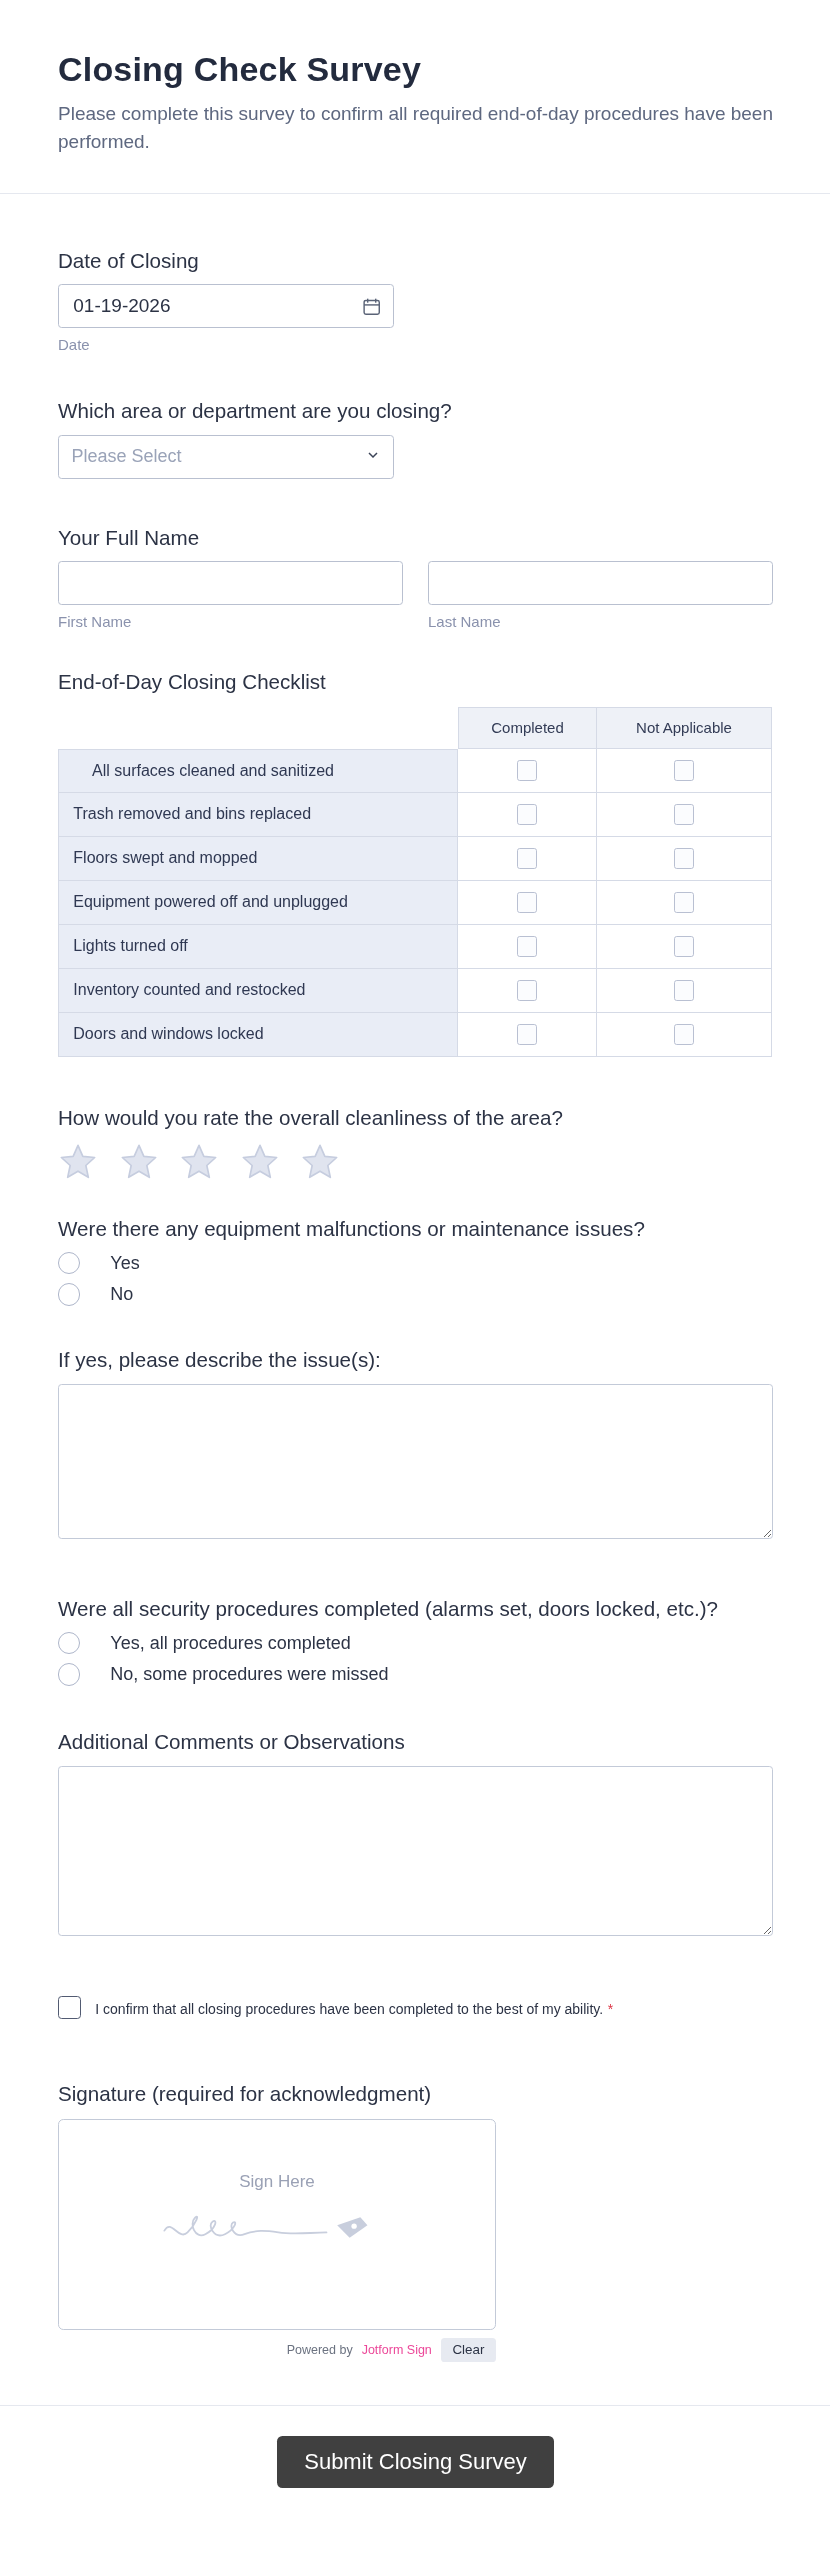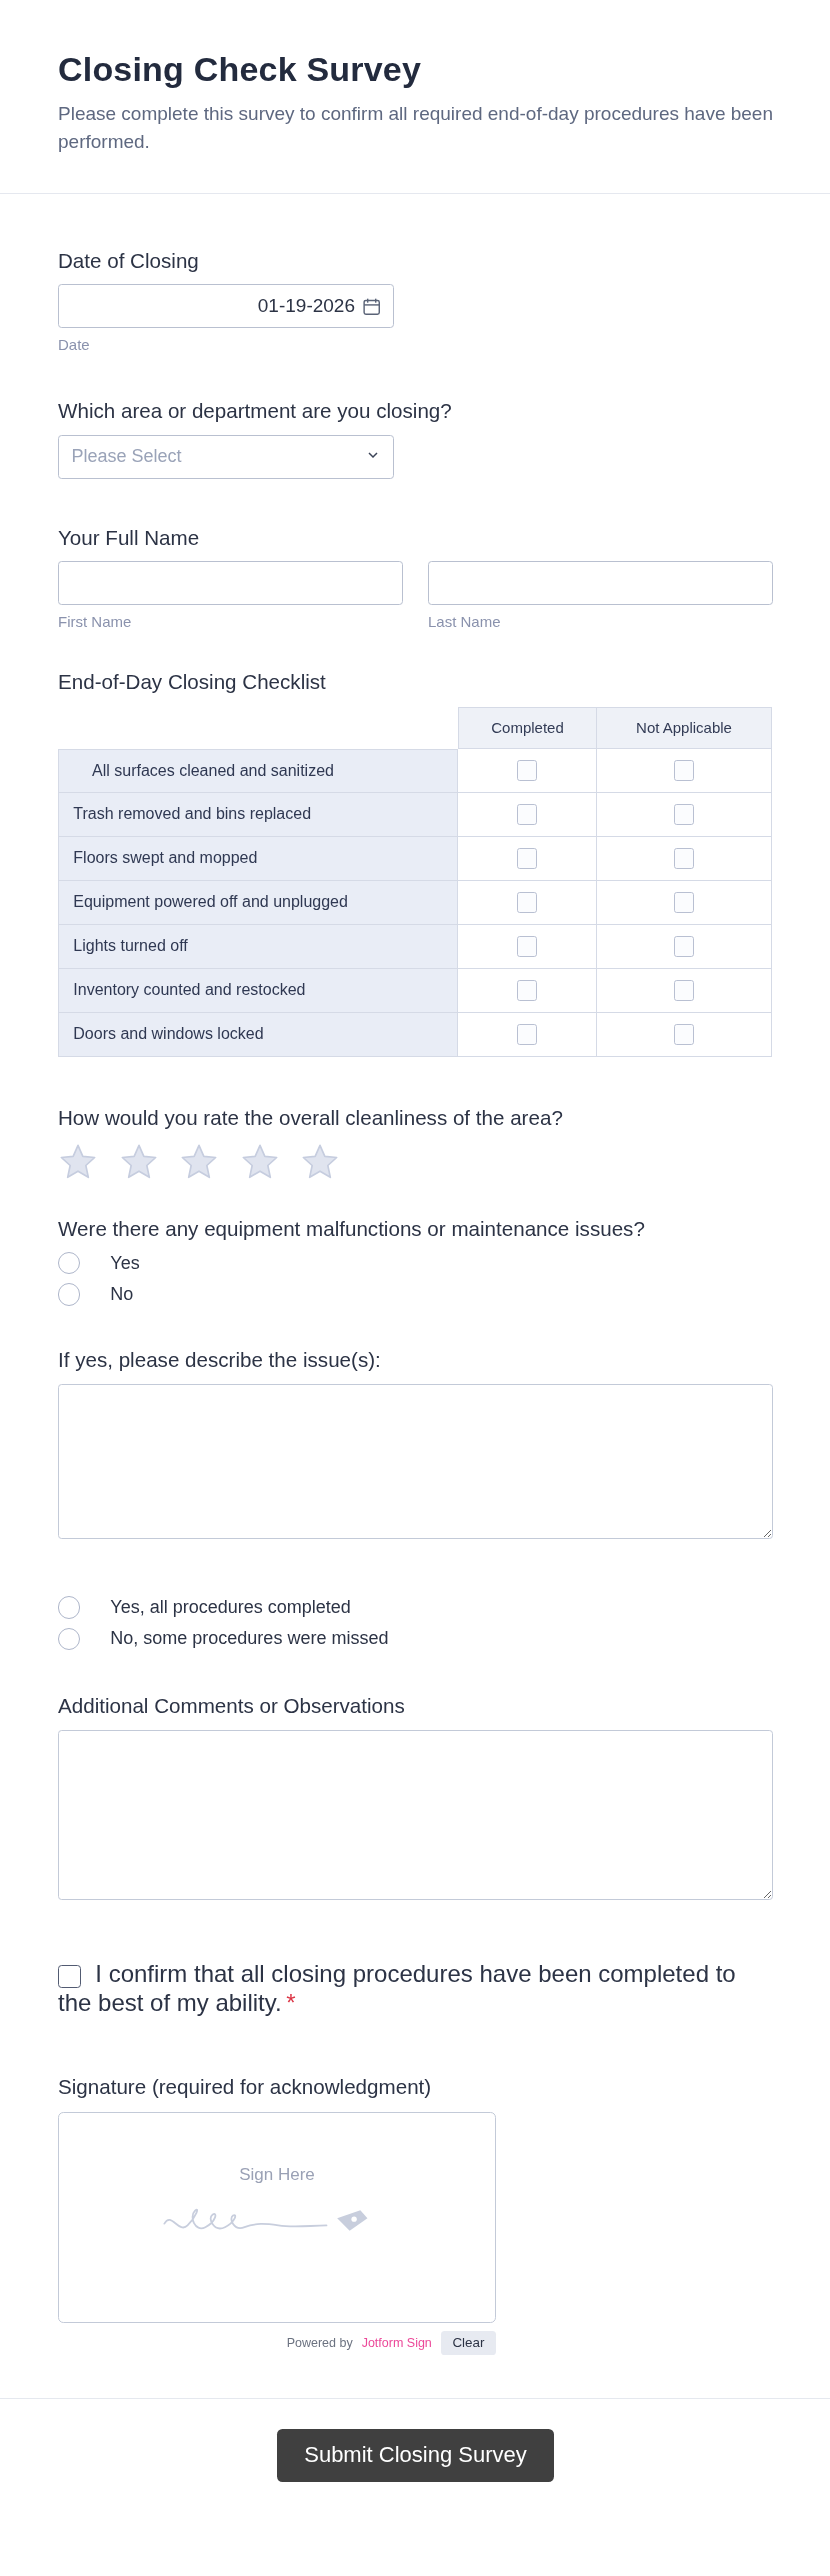--- a/index.html
+++ b/index.html
@@ -13,21 +13,21 @@
 
   .form-body { padding:0 58px; }
   .q { margin-top:54px; }
   .q-label { font-size:20.6px; font-weight:500; color:#2c3345; line-height:25px; }
   .sublabel { margin-top:8px; font-size:15px; color:#8a92ad; }
 
   .text-input { height:44px; border:0.9px solid #b9c0d0; border-radius:3.6px; background:#fff;
                 font-family:inherit; font-size:19px; color:#2c3345; padding:0 14.3px; outline:none; width:100%; }
 
   .date-wrap { position:relative; width:336px; margin-top:11.6px; }
-  .date-wrap .text-input { padding-right:38px;text-align:right; }
+  .date-wrap .text-input { padding-right:38px; }
   .cal-btn { position:absolute; right:10.7px; top:10.7px; width:23px; height:23px; cursor:pointer;
              display:flex; align-items:center; justify-content:center; background:none; border:none; padding:0; }
 
   .name-row { display:flex; gap:25px; margin-top:11.6px; }
   .name-col { width:345px; }
 
   .fake-select { width:336px; height:44px; margin-top:11.6px; border:0.9px solid #b9c0d0; border-radius:3.6px;
                  display:flex; align-items:center; justify-content:space-between; padding:0 12.5px; cursor:pointer; background:#fff; }
   .fake-select .ph { font-size:18px; color:#9aa3b8; }
 
@@ -51,21 +51,21 @@
   .opt { display:flex; align-items:center; gap:30px; margin-top:9px; cursor:pointer; }
   .radio { width:22.3px; height:22.3px; border-radius:50%; border:0.9px solid #aeb6ca; background:#fff; flex:0 0 auto; cursor:pointer; }
   .opt-text { font-size:18px; color:#2c3345; }
 
   .ta { width:715px; border:0.9px solid #c3cad8; border-radius:3.6px; margin-top:12.5px; font-family:inherit;
         font-size:18px; color:#2c3345; padding:10.7px 12.5px; outline:none; display:block; }
   .ta.issue { height:155px; }
   .ta.comments { height:170px; }
 
   
-  .confirm { margin-top:59px; font-size:24px; line-height:29px; color:#2c3345; max-width:679px; }
+  .confirm { margin-top:59px; font-size:14px; line-height:29px; color:#2c3345; max-width:679px; }
   .cbx-lg { display:inline-block; width:23px; height:23px; border:1.8px solid #525b72; border-radius:3.6px; background:#fff;
             vertical-align:-5.4px; margin-right:14.3px; cursor:pointer; }
   .req { color:#dc3545; margin-left:4.5px; }
 
   
   .sig-box { margin-top:12.5px; width:438px; height:211px; border:0.9px solid #c3cad8; border-radius:5.4px; background:#fff;
              display:flex; flex-direction:column; align-items:center; padding-top:52px; cursor:crosshair; }
   .sig-hint { font-size:17px; color:#9aa1b5; }
   .sig-doodle { margin-top:3.6px; }
   .sig-footer { width:438px; display:flex; align-items:center; justify-content:flex-end; gap:9px; margin-top:8px; }
@@ -241,20 +241,21 @@
         </div>
       </div>
     </div>
 
     <div class="q" style="margin-top:41px;">
       <div class="q-label">If yes, please describe the issue(s):</div>
       <textarea class="ta issue" style=""></textarea>
     </div>
 
     <div class="q" style="margin-top:57px;">
+      <div class="q-label">Were all security procedures completed (alarms set, doors locked, etc.)?</div>
       <div class="opts">
         <div class="opt">
           <span class="radio"></span>
           <span class="opt-text">Yes, all procedures completed</span>
         </div>
         <div class="opt">
           <span class="radio"></span>
           <span class="opt-text">No, some procedures were missed</span>
         </div>
       </div>

